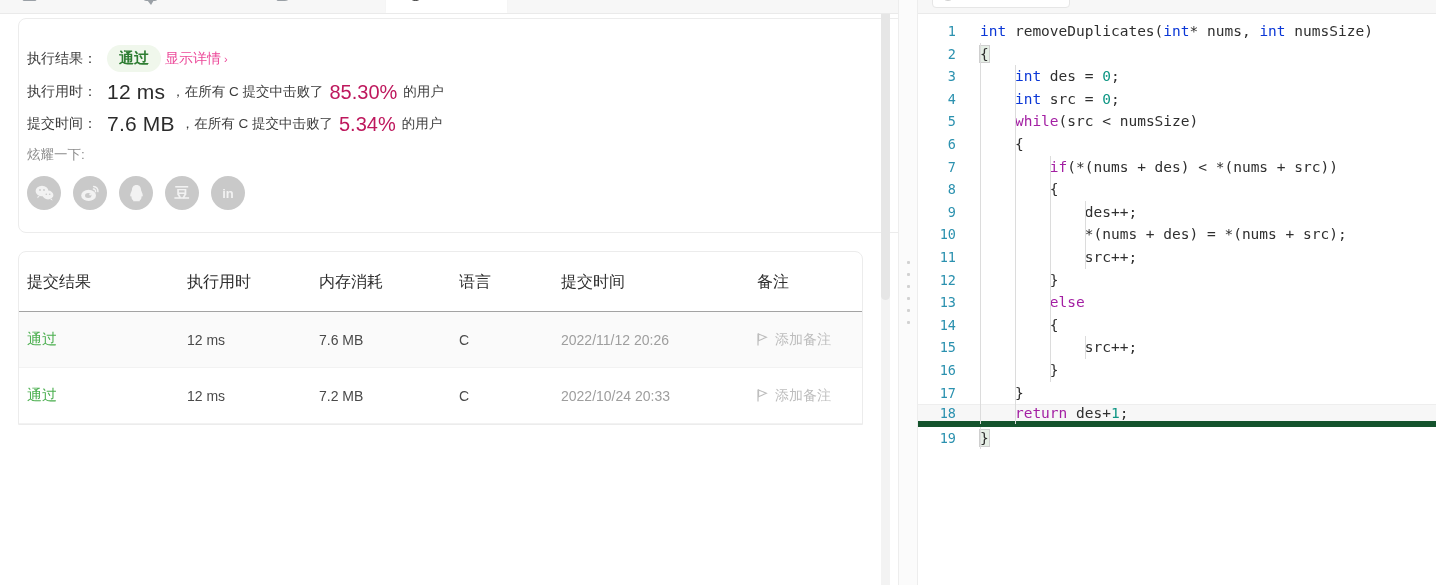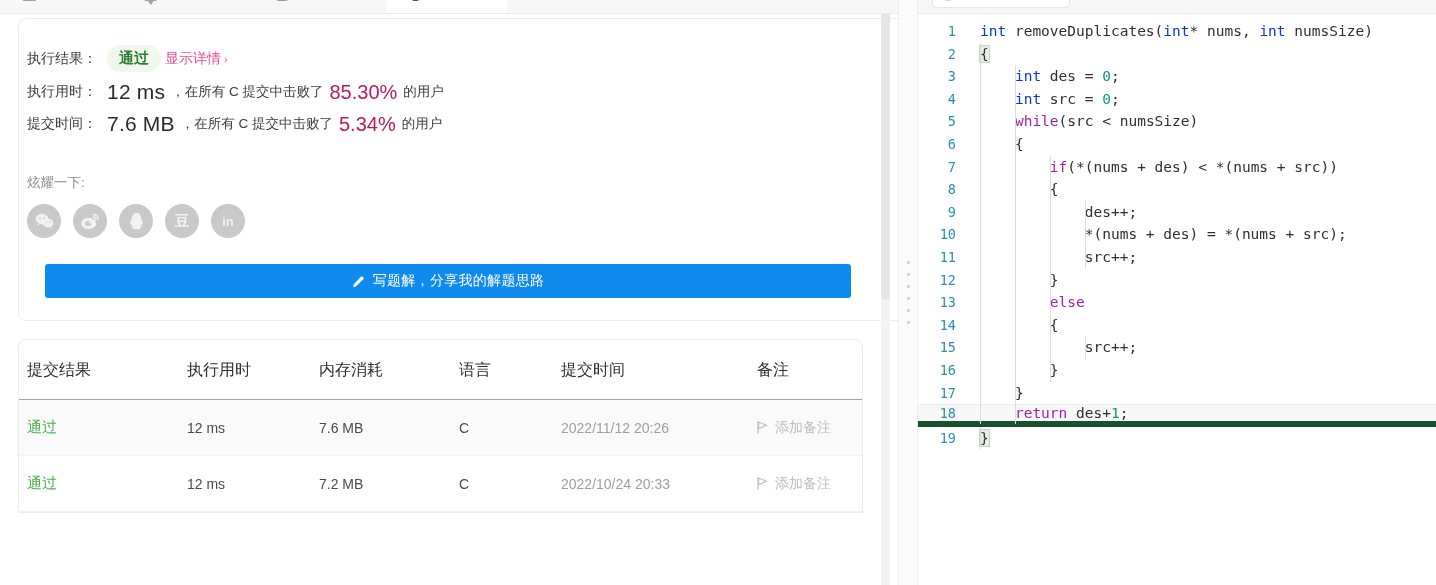--- a/index.html
+++ b/index.html
@@ -65,21 +65,21 @@
     position: absolute; right: 0; top: 2px; display: flex; align-items: center; gap: 6px;
     color: #a6a6a6; font-size: 14px; cursor: pointer;
   }
   .flag-i { width:11px; height:13px; flex:none; }
 
   .big { font-size: 21px; color: #2b2b2b; font-weight: 500; margin: 0 6px 0 10px; letter-spacing: .2px; }
   .mid { font-size: 13.5px; color: #3c3c3c; }
   .pct { font-size: 20px; color: #be185d; font-weight: 500; margin: 0 6px; }
   .cases { font-size: 20px; color: #2b2b2b; font-weight: 500; margin-left: 12px; letter-spacing: .5px; }
 
-  .flaunt { margin-top: 38px; font-size: 13.5px; color: #8b8b8b; }
+  .flaunt { margin-top: 10px; font-size: 13.5px; color: #8b8b8b; }
   .socials { margin-top: 12px; display: flex; gap: 12px; }
   .soc {
     width: 34px; height: 34px; border-radius: 50%; background: #c9c9c9;
     display: flex; align-items: center; justify-content: center;
     color: #f2f2f2; font-size: 15px; cursor: pointer; font-weight: 600;
   }
   .soc svg { display: block; }
 
   .write-btn {
     margin: 26px 0 0 18px; width: 806px; height: 34px;
@@ -242,26 +242,20 @@
             </div>
             <div class="soc">
               <svg width="17" height="18" viewBox="0 0 17 18">
                 <path d="M8.5 1 C5.4 1 4 3.3 4 5.6 C4 7.1 2.2 9.4 2.2 11.4 C2.2 12.4 2.9 12.8 3.6 12.4 C3.2 14 3.9 15.6 5.4 16.2 C4.9 16.6 5.1 17.2 5.8 17.2 L11.2 17.2 C11.9 17.2 12.1 16.6 11.6 16.2 C13.1 15.6 13.8 14 13.4 12.4 C14.1 12.8 14.8 12.4 14.8 11.4 C14.8 9.4 13 7.1 13 5.6 C13 3.3 11.6 1 8.5 1 Z" fill="#f2f2f2"></path>
               </svg>
             </div>
             <div class="soc" style="font-size: 15px;">豆</div>
             <div class="soc" style="font-size: 13px;">in</div>
           </div>
 
-        <div class="write-btn">
-          <svg class="pencil" viewBox="0 0 13 13">
-            <path d="M9.6 0.9 L12.1 3.4 L4.2 11.3 L1 12.3 L2 9.1 Z" fill="#ffffff"></path>
-          </svg>
-          <span>写题解，分享我的解题思路</span>
-        </div>
       </div>
 
       <div class="tbl-card">
         <table>
           <thead>
               <tr id="thead-row">
                 <th class="c0">提交结果</th>
                 <th class="c1">执行用时</th>
                 <th class="c2">内存消耗</th>
                 <th class="c3">语言</th>

